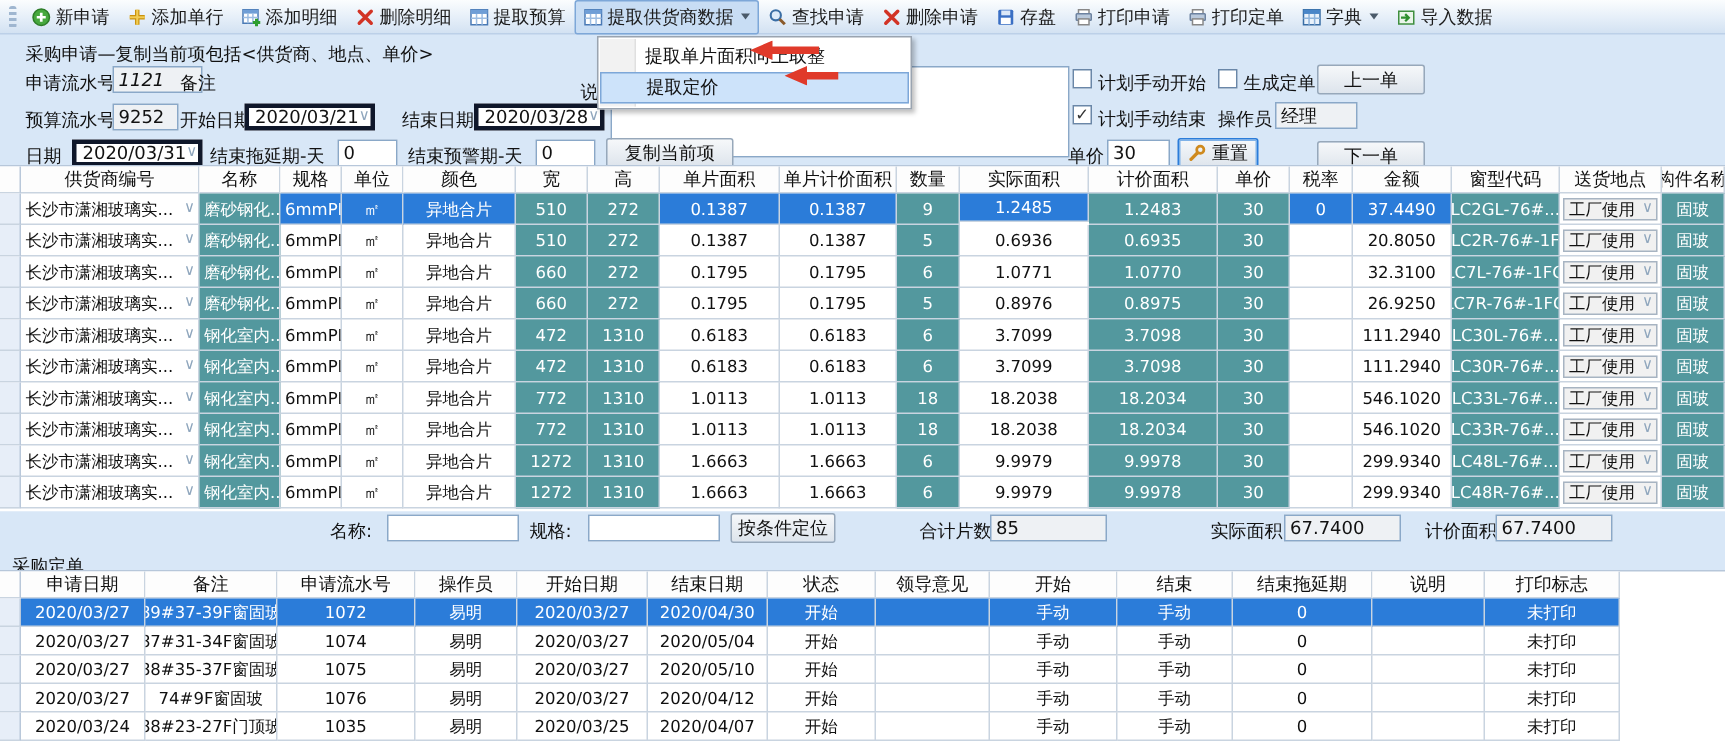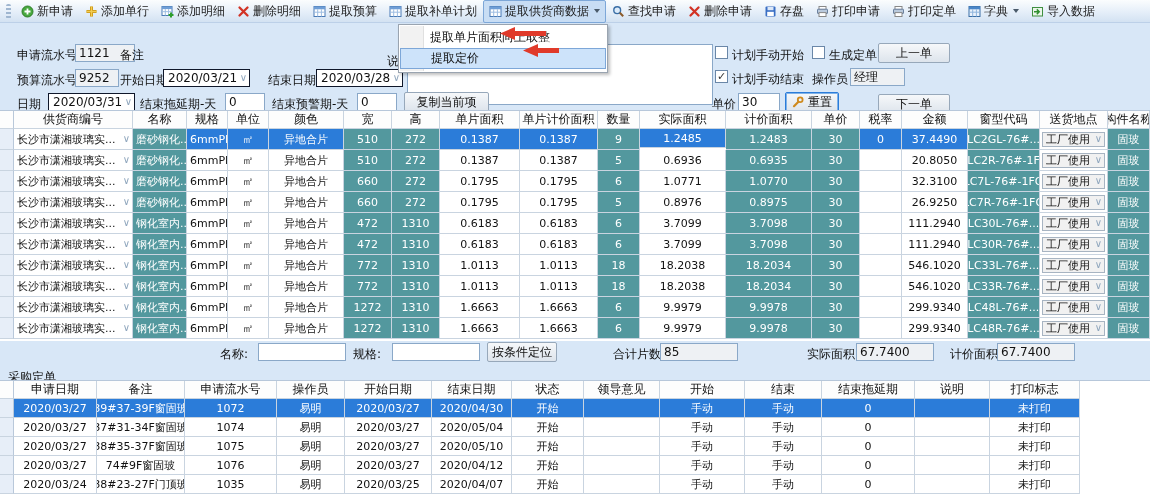--- a/index.html
+++ b/index.html
@@ -20,21 +20,21 @@
   .tb-item .caret { width:0; height:0; border-left:3.5px solid transparent; border-right:3.5px solid transparent;
     border-top:4px solid #4a5a6a; margin-left:2px; }
   .tb-icon { display:inline-flex; width:13px; height:13px; }
 
   
   #form-panel { position:absolute; left:0; top:24px; width:1150px; height:86px; background:#d8e7f7; }
   .lbl { position:absolute; color:#111; white-space:nowrap; font-size:12px; }
   .box { position:absolute; background:#fff; border:1px solid #8aa8c8; font-size:12px; padding:0 3px;
     display:flex; align-items:center; height:18px; color:#111; }
   .box.gray { background:#eef1f4; }
-  .sel-box { position:absolute; background:#fff; border:1px solid #0f172a; height:18px; font-size:12px;
+  .sel-box { position:absolute; background:#fff; border:3px solid #0f172a; height:18px; font-size:12px;
     display:flex; align-items:center; justify-content:space-between; padding:0 2px 0 4px; color:#111; }
   .dd-glyph { color:#8fa6bd; font-size:10px; line-height:1; }
   .btn { position:absolute; background:linear-gradient(#f6f8fa,#dde4ec); border:1px solid #97a8ba;
     border-radius:2px; font-size:12px; display:flex; align-items:center; justify-content:center;
     color:#111; font-family:inherit; }
   .btn.focus { border:1px solid #2b7cd9; box-shadow:0 0 0 1px #7fb2e8 inset; }
   .checkbox { position:absolute; width:13px; height:13px; background:#fff; border:1px solid #6a87a8;
     display:flex; align-items:center; justify-content:center; font-size:11px; color:#333; line-height:1; }
   textarea.note { position:absolute; background:#fff; border:1px solid #8aa8c8; resize:none;
     font-family:inherit; font-size:12px; }
@@ -115,38 +115,28 @@
       <button class="tb-item">
         <span class="tb-icon">
           <svg width="13" height="13" viewBox="0 0 13 13">
             <rect x="1" y="1.5" width="11" height="10" fill="#fff" stroke="#4a7ab5"></rect>
             <rect x="1" y="1.5" width="11" height="2.8" fill="#6f9ed6"></rect>
             <path d="M1 7.2h11M4.7 4.3v7.2M8.4 4.3v7.2" stroke="#9dbde2" fill="none"></path>
           </svg>
         </span>
         <span>提取预算</span>
       </button>
-      <button class="tb-item">
+      <button class="tb-item active">
         <span class="tb-icon">
           <svg width="13" height="13" viewBox="0 0 13 13">
             <rect x="1" y="1.5" width="11" height="10" fill="#fff" stroke="#4a7ab5"></rect>
             <rect x="1" y="1.5" width="11" height="2.8" fill="#6f9ed6"></rect>
             <path d="M1 7.2h11M4.7 4.3v7.2M8.4 4.3v7.2" stroke="#9dbde2" fill="none"></path>
           </svg>
         </span>
-        <span>提取补单计划</span>
-      </button>
-      <button class="tb-item active">
-        <span class="tb-icon">
-          <svg width="13" height="13" viewBox="0 0 13 13">
-            <rect x="1" y="1.5" width="11" height="10" fill="#fff" stroke="#4a7ab5"></rect>
-            <rect x="1" y="1.5" width="11" height="2.8" fill="#6f9ed6"></rect>
-            <path d="M1 7.2h11M4.7 4.3v7.2M8.4 4.3v7.2" stroke="#9dbde2" fill="none"></path>
-          </svg>
-        </span>
         <span>提取供货商数据</span>
         <span class="caret"></span>
       </button>
       <button class="tb-item">
         <span class="tb-icon">
           <svg width="13" height="13" viewBox="0 0 13 13">
             <circle cx="5.2" cy="5.2" r="3.4" fill="#dcebfa" stroke="#3a6ea5" stroke-width="1.4"></circle>
             <line x1="7.8" y1="7.8" x2="11.2" y2="11.2" stroke="#8a5a2a" stroke-width="2"></line>
           </svg>
         </span>
@@ -206,23 +196,24 @@
           <svg width="13" height="13" viewBox="0 0 13 13">
             <rect x="1.5" y="2.5" width="10" height="8.5" fill="#eaf5ea" stroke="#3f8f3f"></rect>
             <path d="M3 6.8h4.5M5.8 4.4l2.4 2.4-2.4 2.4" stroke="#2e8f2e" stroke-width="1.5" fill="none"></path>
           </svg>
         </span>
         <span>导入数据</span>
       </button>
     </div>
 
   <div id="form-panel">
+    <div class="lbl" style="left:17px; top:4px;">采购申请—复制当前项包括&lt;供货商、地点、单价&gt;</div>
 
     <div class="lbl" style="left:17px; top:23px;">申请流水号</div>
-    <div class="box gray" style="left:75px; top:20px; width:60px;">1121</div>
+    <div class="box gray" style="left:75px; top:20px; width:60px;font-style:italic;">1121</div>
     <div class="lbl" style="left:120px; top:23px;">备注</div>
     <div class="lbl" style="left:387px; top:29px;">说明</div>
     <textarea class="note" style="left: 407px; top: 20px; width: 306px; height: 61px;"></textarea>
 
     <div class="lbl" style="left:17px; top:48px;">预算流水号</div>
     <div class="box gray" style="left:75px; top:45px; width:44px;">9252</div>
     <div class="lbl" style="left:120px; top:48px;">开始日期</div>
     <div class="sel-box" style="left:163px; top:45px; width:87px;">
       <span>2020/03/21</span>
       <span class="dd-glyph">∨</span>

